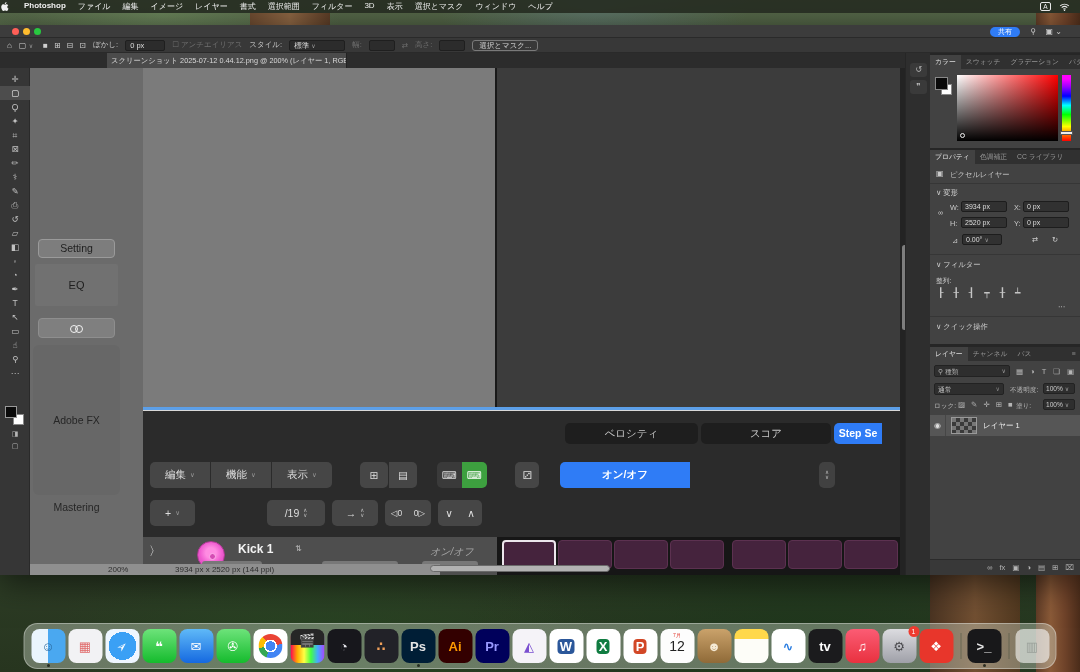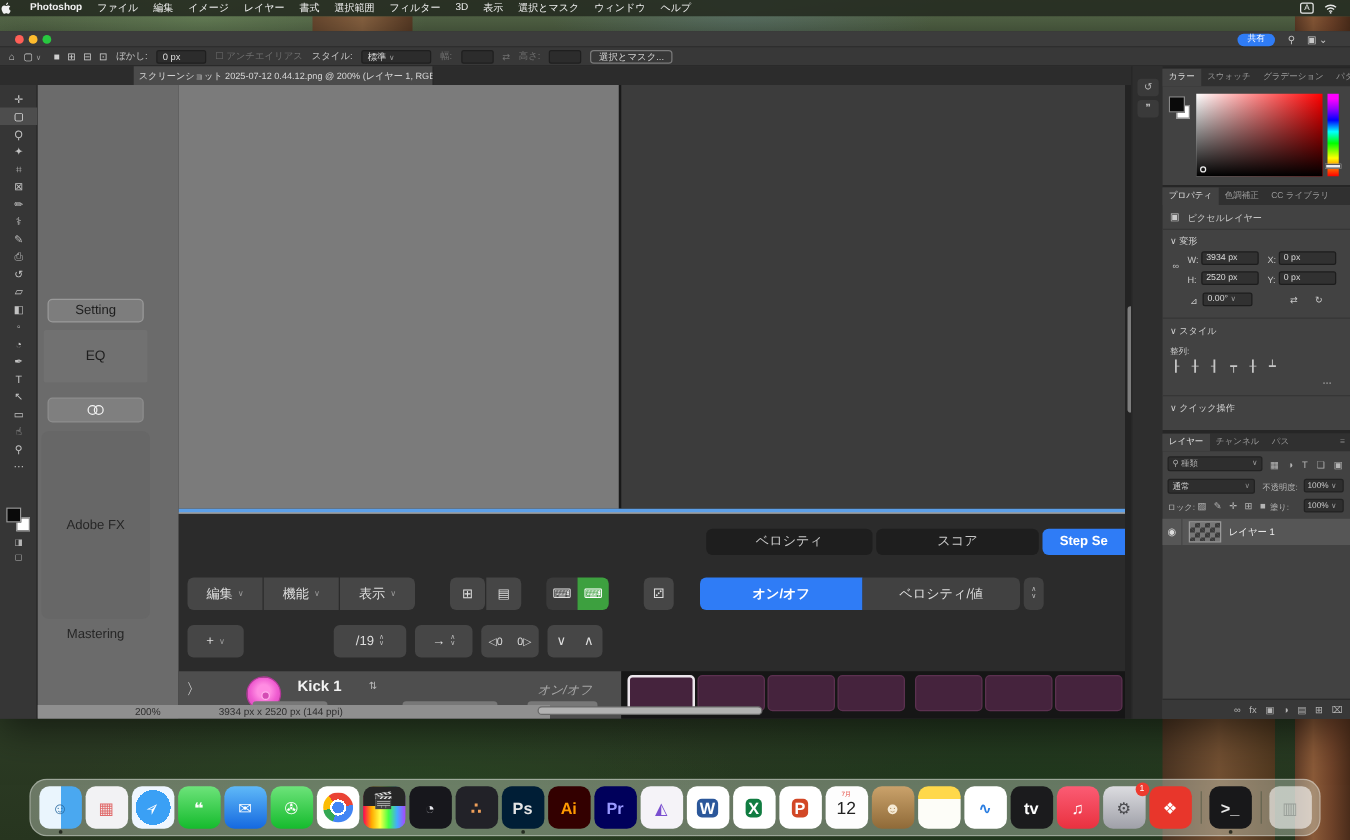--- a/index.html
+++ b/index.html
@@ -83,21 +83,21 @@
   #btn-stereo .cc { display:inline-block; width:8px; height:8px; border:1.6px solid #f2f2f2; border-radius:50%; margin-top:5px; }
   #btn-stereo .cc+.cc { margin-left:-3px; }
   #panel-fx { left:3px; top:277px; width:87px; height:150px; background:#676767; border-radius:6px; }
   #lbl-audiofx { left:0; top:346px; width:93px; text-align:center; font-size:10.5px; color:#262626; }
   #lbl-mastering { left:0; top:433px; width:93px; text-align:center; font-size:10.5px; color:#262626; }
 
   .seq-tab { top:355px; height:21px; background:#1e1e1e; border-radius:5px; color:#c8c8c8;
     font-size:10.5px; text-align:center; line-height:21px; }
   #tab-piano { left:535px; width:133px; }
   #tab-score { left:671px; width:130px; }
-  #tab-stepseq { left:804px; width:66px; background:#2f7cf6; color:#fff; font-weight:bold; border-radius:5px 0 0 5px; }
+  #tab-stepseq { left:804px; width:48px; background:#2f7cf6; color:#fff; font-weight:bold; border-radius:5px 0 0 5px; }
 
   .sq-btn { top:394px; height:26px; background:#464646; border-radius:5px; color:#dedede;
     display:flex; align-items:center; justify-content:center; font-size:10.5px; gap:4px; }
   .sq-btn .chev { font-size:6.5px; }
   #menu-edit { left:120px; width:60px; border-radius:5px 0 0 5px; }
   #menu-func { left:181px; width:60px; border-radius:0; }
   #menu-view { left:242px; width:60px; border-radius:0 5px 5px 0; }
   #btn-pattern { left:330px; width:28px; }
   #btn-pads { left:359px; width:28px; border-radius:0 5px 5px 0; }
   #btn-midiin { left:407px; width:25px; background:#3a3a3a; border-radius:5px 0 0 5px; }
@@ -416,21 +416,20 @@
       <div id="menu-view" class="abs sq-btn">
           <span>表示</span>
           <span class="chev">∨</span>
         </div>
       <div id="btn-pattern" class="abs sq-btn">⊞</div>
       <div id="btn-pads" class="abs sq-btn">▤</div>
       <div id="btn-midiin" class="abs sq-btn">⌨</div>
       <div id="btn-steprec" class="abs sq-btn">⌨</div>
       <div id="btn-dice" class="abs sq-btn">⚂</div>
       <div id="seg-onoff" class="abs sq-btn">オン/オフ</div>
-      <div id="seg-vel" class="abs sq-btn">ベロシティ/値</div>
       <div id="seg-stepper" class="abs sq-btn">
           <span class="updn">∧</span>
           <span class="updn">∨</span>
         </div>
 
       <div id="btn-add" class="abs sq-btn r2">
           <span>+</span>
           <span class="chev">∨</span>
         </div>
       <div id="btn-div" class="abs sq-btn r2">
@@ -522,21 +521,21 @@
         <span class="pfield" style="left:93px;top:51px;width:46px;">0 px</span>
         <span class="prow" style="left:20px;top:69px;">H:</span>
         <span class="pfield" style="left:31px;top:67px;width:46px;">2520 px</span>
         <span class="prow" style="left:84px;top:69px;">Y:</span>
         <span class="pfield" style="left:93px;top:67px;width:46px;">0 px</span>
         <span class="prow" style="left:22px;top:86px;">⊿</span>
         <span class="pfield" style="left:32px;top:84px;width:40px;"><span>0.00°</span> <span class="chev">∨</span></span>
         <span class="prow" style="left:102px;top:85px;">⇄</span>
         <span class="prow" style="left:122px;top:85px;">↻</span>
         <div class="pdiv" style="top:104px;"></div>
-        <span class="prow sechead" style="left:6px;top:110px;">∨ スタイル</span>
+        <span class="prow sechead" style="left:6px;top:110px;">∨ フィルター</span>
         <span class="prow" style="left:6px;top:126px;font-size:6.8px;">整列:</span>
         <div class="abs" style="left:8px;top:138px;display:flex;gap:10px;">
 
         <span class="alico">┠</span>
             <span class="alico">╂</span>
             <span class="alico">┨</span>
             <span class="alico">┯</span>
             <span class="alico">╂</span>
             <span class="alico">┷</span>
           </div>

